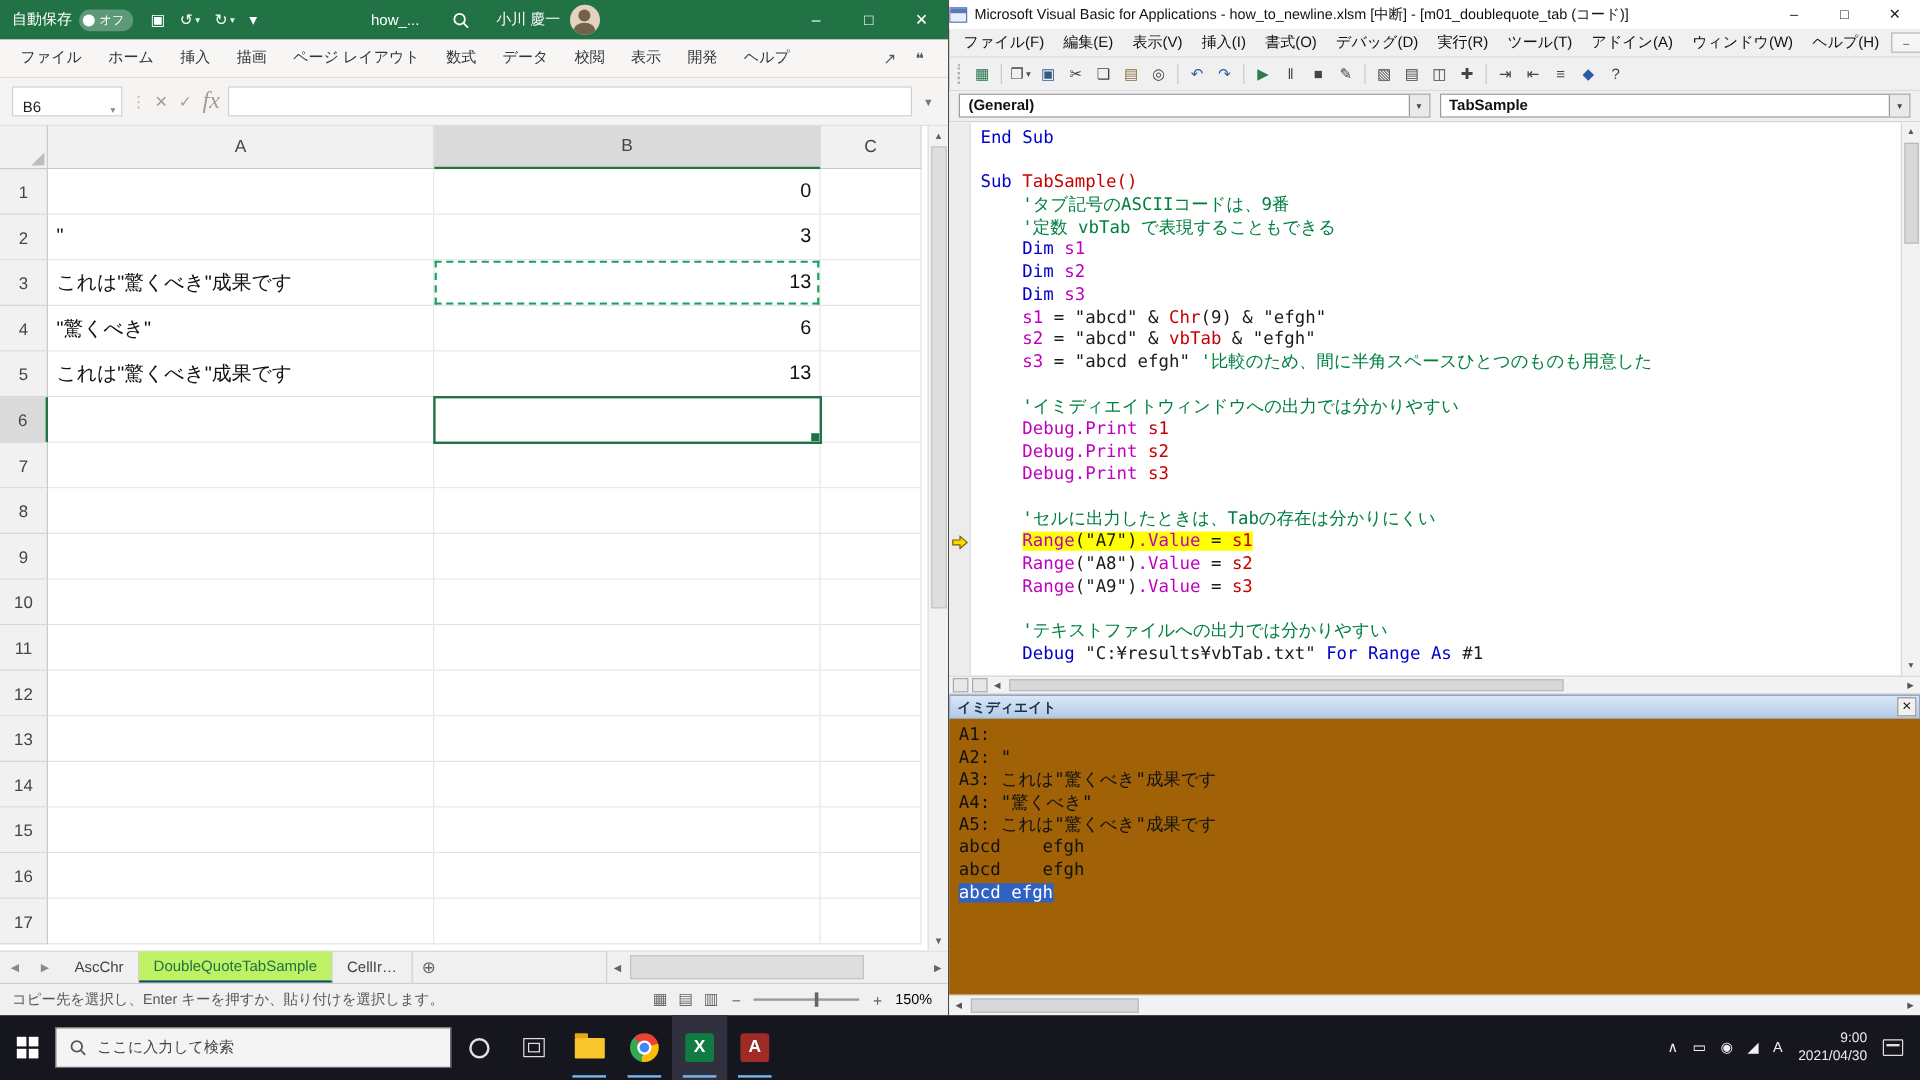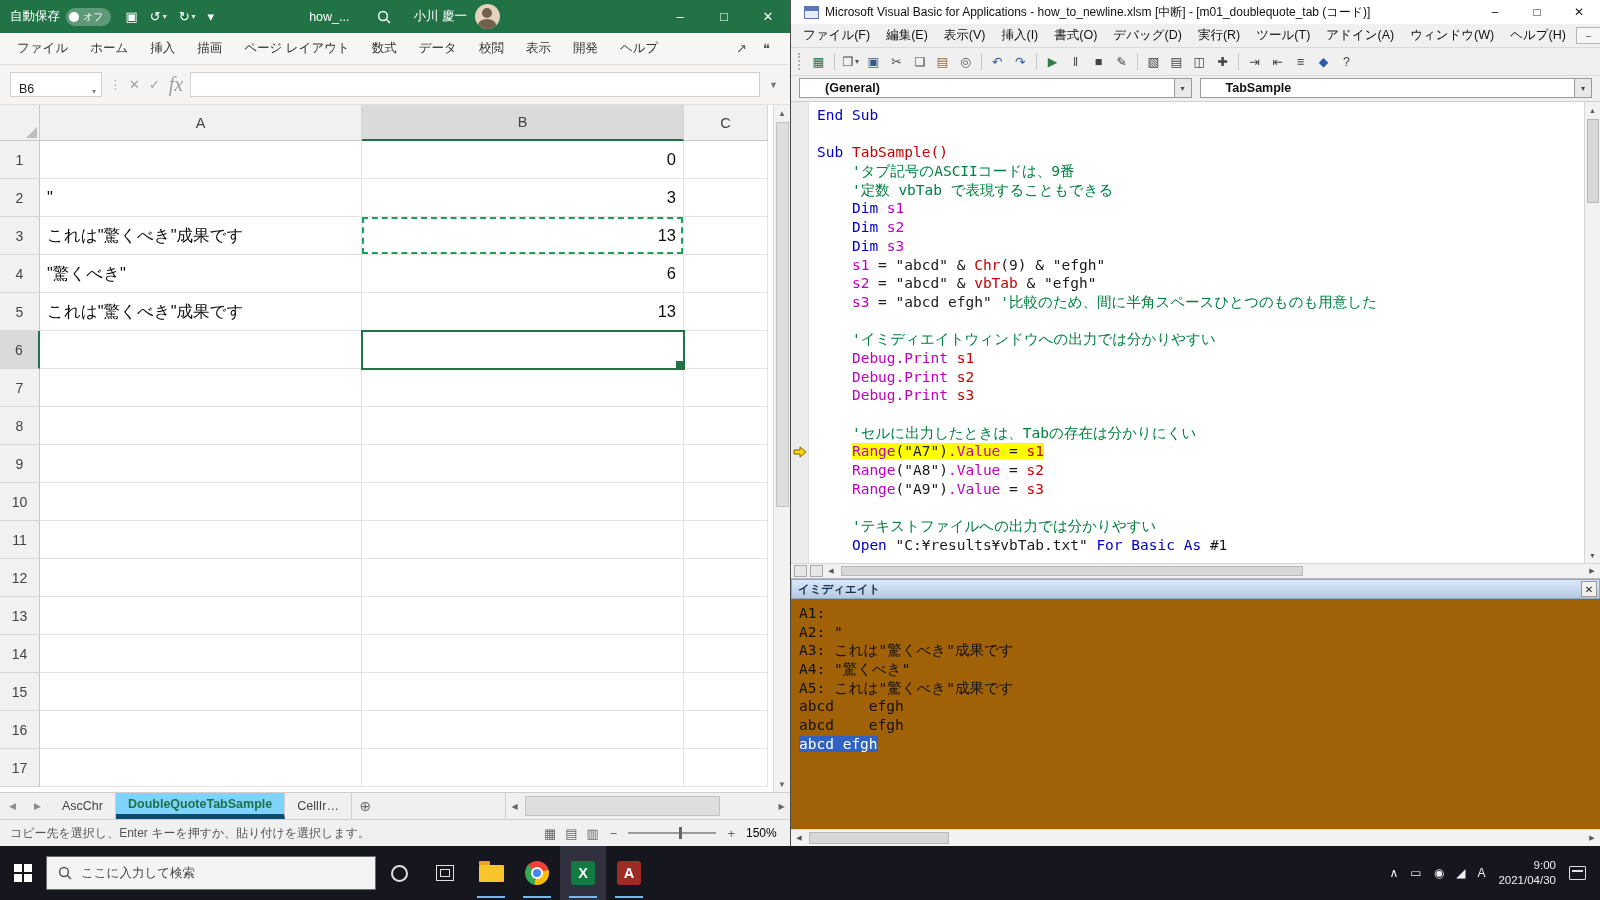--- a/index.html
+++ b/index.html
@@ -55,52 +55,52 @@
 .gcell.selcell{outline:2.5px solid #217346;outline-offset:-1px;z-index:2}
 .gcell.selcell::after{content:"";position:absolute;right:-1px;bottom:-1px;width:7px;height:7px;background:#217346;border:1.5px solid #fff;z-index:3}
 .gcell.ants::before{content:"";position:absolute;inset:0;border:2px dashed #17a05e;z-index:1}
 .x-vscroll{position:absolute;right:0;top:0;bottom:0;width:17px;background:#f2f2f2;border-left:1px solid #dcdcdc;display:flex;flex-direction:column;align-items:center;color:#666;font-size:8px}
 .sarrow{height:16px;display:flex;align-items:center;justify-content:center;width:100%;flex:none}
 .x-vthumb{width:13px;height:56%;background:#dedede;border:1px solid #c2c2c2;margin-top:1px}
 
 .x-tabs{height:27px;background:#f0f0f0;border-top:1px solid #cfcfcf;display:flex;align-items:stretch;font-size:12.5px;color:#444;flex:none}
 .tnav{width:25px;display:flex;align-items:center;justify-content:center;color:#8a8a8a;font-size:9px}
 .stab{padding:0 12px;display:flex;align-items:center;border-right:1px solid #cfcfcf;white-space:nowrap}
-.stab.active{background:#7dd3fc;color:#1e7145;font-weight:bold;border-bottom:5px solid #0c4a6e}
+.stab.active{background:#bef264;color:#1e7145;font-weight:normal;border-bottom:2px solid #0c4a6e}
 .newsheet{width:27px;display:flex;align-items:center;justify-content:center;font-size:14px;color:#666}
 .x-hscroll{margin-left:auto;width:285px;display:flex;align-items:center;background:#f0f0f0;border-left:1px solid #cfcfcf;color:#666;font-size:8px}
 .hsar{width:17px;display:flex;align-items:center;justify-content:center}
 .x-htrack{flex:1;height:100%;position:relative}
 .x-hthumb{position:absolute;left:2px;top:3px;bottom:3px;width:78%;background:#dedede;border:1px solid #c2c2c2}
 
 .x-status{height:27px;background:#f0f0f0;border-top:1px solid #cfcfcf;display:flex;align-items:center;font-size:12px;color:#555;padding:0 10px;flex:none}
 .x-status-right{margin-left:auto;display:flex;align-items:center;gap:11px}
 #statusIcons{display:flex;gap:9px;font-size:13px;color:#666}
 .zoomtrack{width:88px;height:2px;background:#9b9b9b;position:relative}
 .zoomknob{position:absolute;left:58%;top:-5px;width:3px;height:12px;background:#666}
 .zoomsign{font-size:13px;color:#666}
 .zoomlabel{min-width:34px;text-align:left;color:#000000}
 
 
 #vba{position:absolute;left:790px;top:0;width:810px;height:846px;background:#f0f0f0;display:flex;flex-direction:column;border-left:1px solid #4a4a4a}
-.v-title{height:24px;background:#fff;display:flex;align-items:center;font-size:12px;color:#111;padding-left:13px;gap:6px;flex:none;white-space:nowrap;overflow:hidden}
+.v-title{height:24px;background:#fff;display:flex;align-items:center;font-size:12px;color:#111;padding-left:0;gap:6px;flex:none;white-space:nowrap;overflow:hidden}
 .vicon{width:15px;height:13px;background:#e8eefb;border:1px solid #5b79b8;position:relative;flex:none}
 .vicon::before{content:"";position:absolute;left:0;right:0;top:0;height:4px;background:#5b79b8}
 #vControls{margin-left:auto;display:flex;flex:none}
 .vwc{width:42px;height:24px;display:flex;align-items:center;justify-content:center;font-size:12px;color:#222}
 .v-menu{height:24px;display:flex;align-items:center;font-size:12.5px;color:#111;padding-left:4px;border-bottom:1px solid #dadada;flex:none}
 .mitem{padding:0 8px;white-space:nowrap}
 #mdiControls{margin-left:auto;display:flex;padding-right:5px}
 .mdibtn{width:25px;height:17px;border:1px solid #b5b5b5;background:#f6f6f6;display:flex;align-items:center;justify-content:center;font-size:9px;margin-left:2px;color:#333}
 .v-toolbar{height:28px;display:flex;align-items:center;padding:0 4px;gap:2px;border-bottom:1px solid #dadada;flex:none}
 .grip{width:5px;height:17px;border-left:2px dotted #b0b0b0;margin:0 3px}
 .ticon{width:21px;height:21px;display:flex;align-items:center;justify-content:center;font-size:12.5px;color:#555}
 .tsep{width:1px;height:17px;background:#c9c9c9;margin:0 3px}
 .v-combos{height:26px;display:flex;gap:8px;padding:2px 8px 3px;border-bottom:1px solid #cfcfcf;background:#f0f0f0;flex:none}
-.combo{flex:1;background:#fff;border:1px solid #9a9a9a;display:flex;align-items:center;font-size:12.5px;font-weight:bold;padding-left:25px;color:#111}
+.combo{flex:1;background:#fff;border:1px solid #9a9a9a;display:flex;align-items:center;font-size:12.5px;font-weight:bold;padding-left:7px;color:#111}
 .cdd{margin-left:auto;width:17px;align-self:stretch;background:#e9e9e9;border-left:1px solid #9a9a9a;display:flex;align-items:center;justify-content:center;font-size:8px;color:#444}
 
 .v-codewrap{flex:1;display:flex;overflow:hidden;background:#fff}
 .v-code{flex:1;position:relative;overflow:hidden;padding-top:4px}
 .code-margin{position:absolute;left:0;top:0;bottom:0;width:18px;background:#ececec;border-right:1px solid #e0e0e0}
 .cl{height:18.7px;line-height:18.7px;white-space:pre;font-family:"DejaVu Sans Mono","Liberation Mono",monospace;font-size:14.5px;padding-left:26px;position:relative;z-index:1}
 .seg.kw{color:#0000c8}.seg.cm{color:#008040}.seg.id{color:#c000c0}.seg.rd{color:#c80000}.seg.tx{color:#1a1a1a}
 .cont.hl{background:#ffff00}
 .exec-arrow{position:absolute;left:2px;z-index:2;width:14px;height:12px}
 .v-vscroll{width:16px;background:#f2f2f2;border-left:1px solid #d6d6d6;display:flex;flex-direction:column;align-items:center;color:#555;font-size:7px;flex:none}
@@ -465,21 +465,21 @@
             <div class="cl"><span class="seg tx">    </span><span class="cont"><span class="seg id">Debug.Print </span><span class="seg rd">s1</span></span></div>
             <div class="cl"><span class="seg tx">    </span><span class="cont"><span class="seg id">Debug.Print </span><span class="seg rd">s2</span></span></div>
             <div class="cl"><span class="seg tx">    </span><span class="cont"><span class="seg id">Debug.Print </span><span class="seg rd">s3</span></span></div>
             <div class="cl"><span class="cont"></span></div>
             <div class="cl"><span class="seg tx">    </span><span class="cont"><span class="seg cm">'セルに出力したときは、Tabの存在は分かりにくい</span></span></div>
             <div class="cl"><span class="seg tx">    </span><span class="cont hl"><span class="seg id">Range</span><span class="seg tx">("A7")</span><span class="seg id">.Value</span><span class="seg tx"> = </span><span class="seg rd">s1</span></span></div>
             <div class="cl"><span class="seg tx">    </span><span class="cont"><span class="seg id">Range</span><span class="seg tx">("A8")</span><span class="seg id">.Value</span><span class="seg tx"> = </span><span class="seg rd">s2</span></span></div>
             <div class="cl"><span class="seg tx">    </span><span class="cont"><span class="seg id">Range</span><span class="seg tx">("A9")</span><span class="seg id">.Value</span><span class="seg tx"> = </span><span class="seg rd">s3</span></span></div>
             <div class="cl"><span class="cont"></span></div>
             <div class="cl"><span class="seg tx">    </span><span class="cont"><span class="seg cm">'テキストファイルへの出力では分かりやすい</span></span></div>
-            <div class="cl"><span class="seg tx">    </span><span class="cont"><span class="seg kw">Open </span><span class="seg tx">"C:¥results¥vbTab.txt" </span><span class="seg kw">For Basic As </span><span class="seg tx">#1</span></span></div>
+            <div class="cl"><span class="seg tx">    </span><span class="cont"><span class="seg kw">Debug </span><span class="seg tx">"C:¥results¥vbTab.txt" </span><span class="seg kw">For Range As </span><span class="seg tx">#1</span></span></div>
           </div>
       <div class="exec-arrow" style="top: 343.6px;">
             <svg width="14" height="12" viewBox="0 0 14 12">
               <path d="M1 4 h6 V1 l6 5 -6 5 V8 H1 z" fill="#ffd800" stroke="#7a6000" stroke-width="1"></path>
             </svg>
           </div>
         </div>
       <div class="v-vscroll">
         <span class="sarrow">▲</span>
         <div class="v-vthumb"></div>

